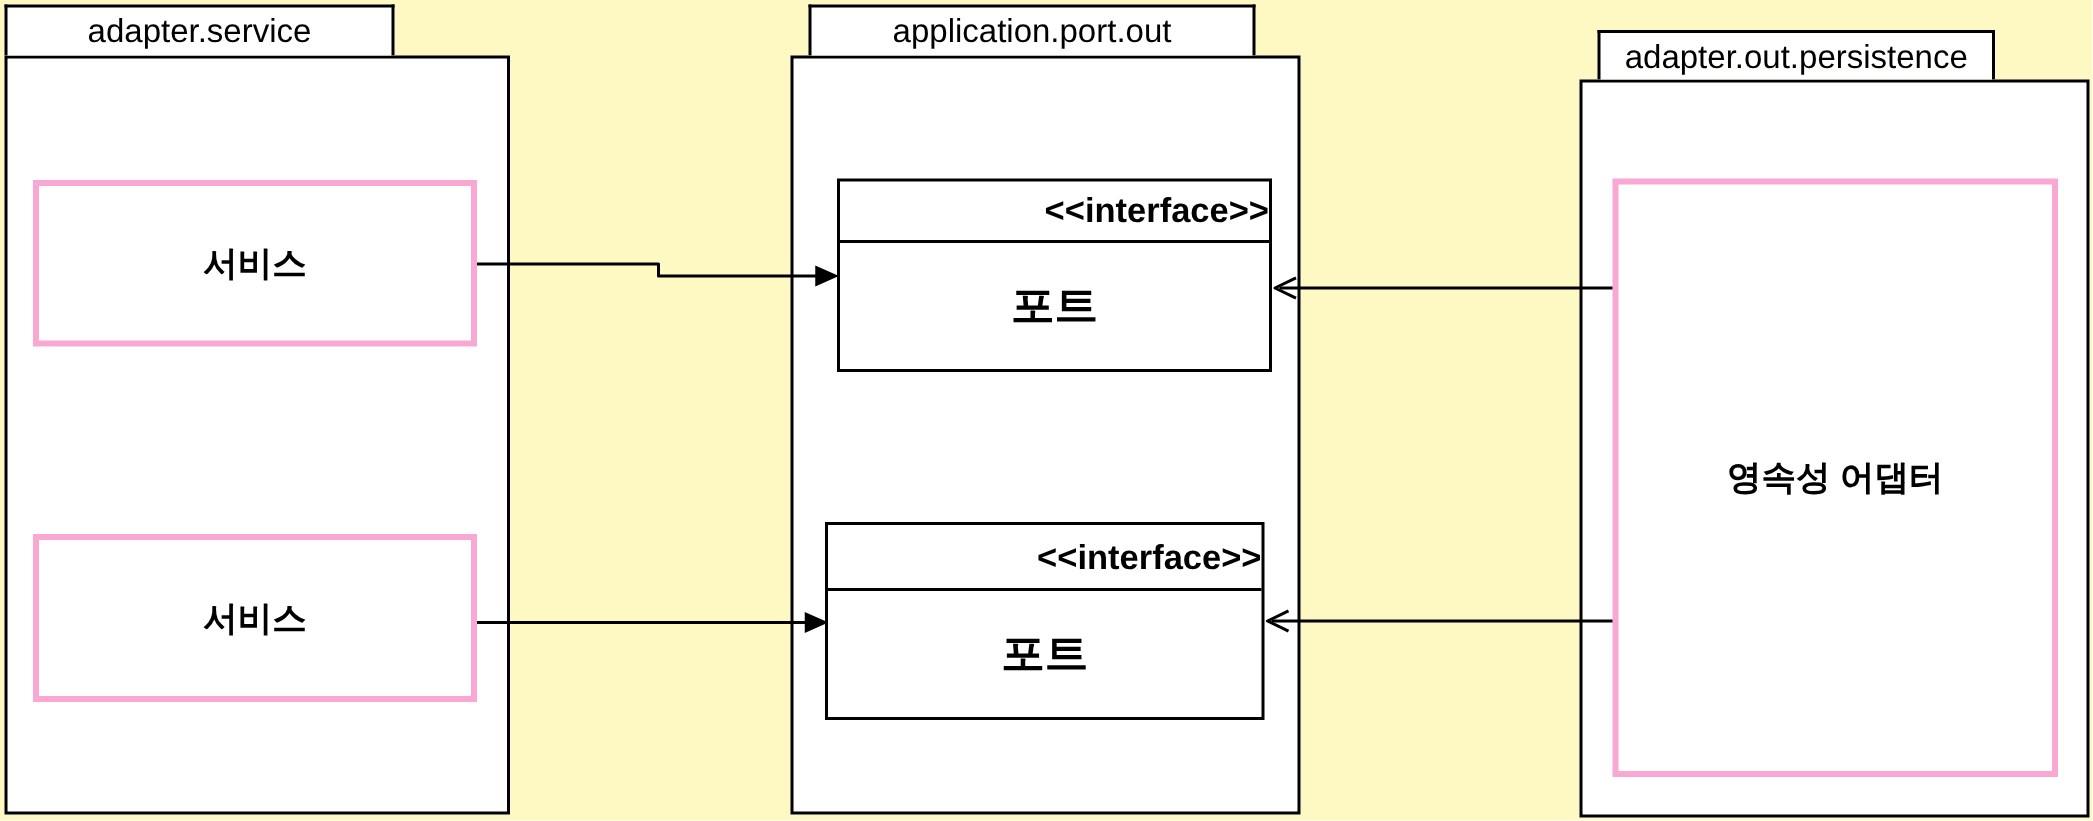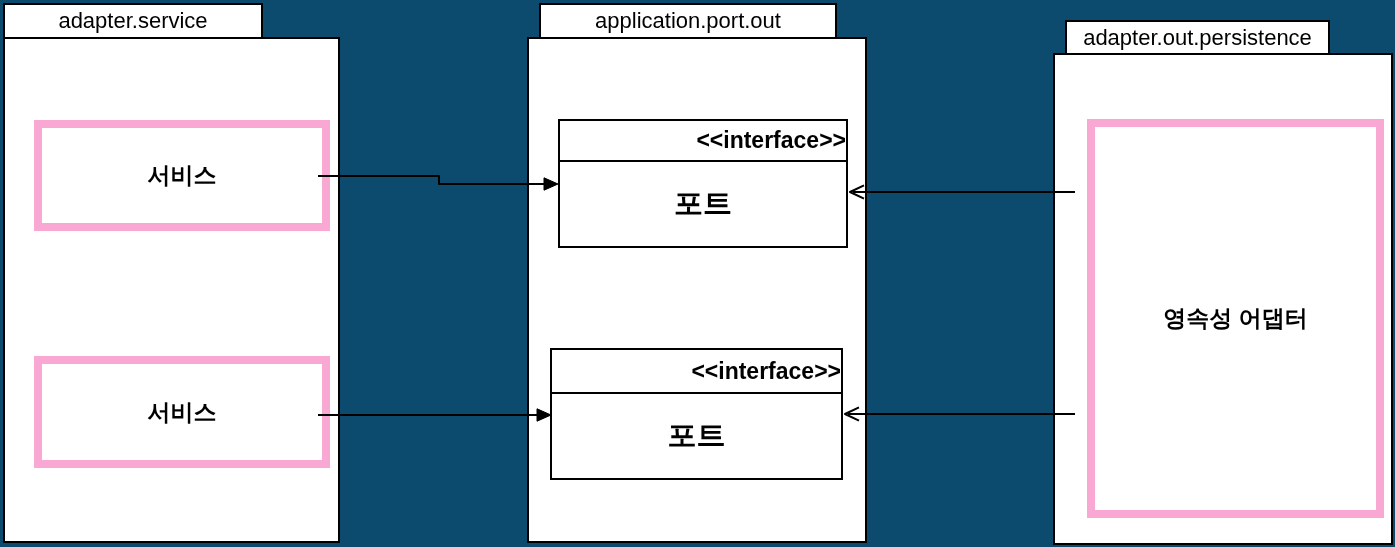--- a/index.html
+++ b/index.html
@@ -4,21 +4,21 @@
 <style>
   html, body {
     margin: 0;
     padding: 0;
     background: #ffffff;
   }
   .canvas {
     position: relative;
     width: 1395px;
     height: 547px;
-    background: #0c4a6e;
+    background: #fef9c3;
     font-family: "Liberation Sans", sans-serif;
     color: #000000;
     overflow: hidden;
   }
   .pkg { position: absolute; }
   .pkg-tab {
     position: absolute;
     box-sizing: border-box;
     border: 2px solid #000;
     border-bottom: none;
@@ -33,30 +33,29 @@
   .pkg-body {
     position: absolute;
     box-sizing: border-box;
     border: 2px solid #000;
     background: #fff;
     z-index: 1;
   }
   .node {
     position: absolute;
     box-sizing: border-box;
-    border: 8px solid #f9a8d4;
+    border: 4px solid #f9a8d4;
     background: #fff;
     display: flex;
     align-items: center;
     justify-content: center;
     font-weight: bold;
     font-size: 23px;
     z-index: 3;
     text-align: center;
-    margin-left: 12px;
   }
   .iface {
     position: absolute;
     box-sizing: border-box;
     border: 2px solid #000;
     background: #fff;
     display: flex;
     flex-direction: column;
     z-index: 3;
   }

